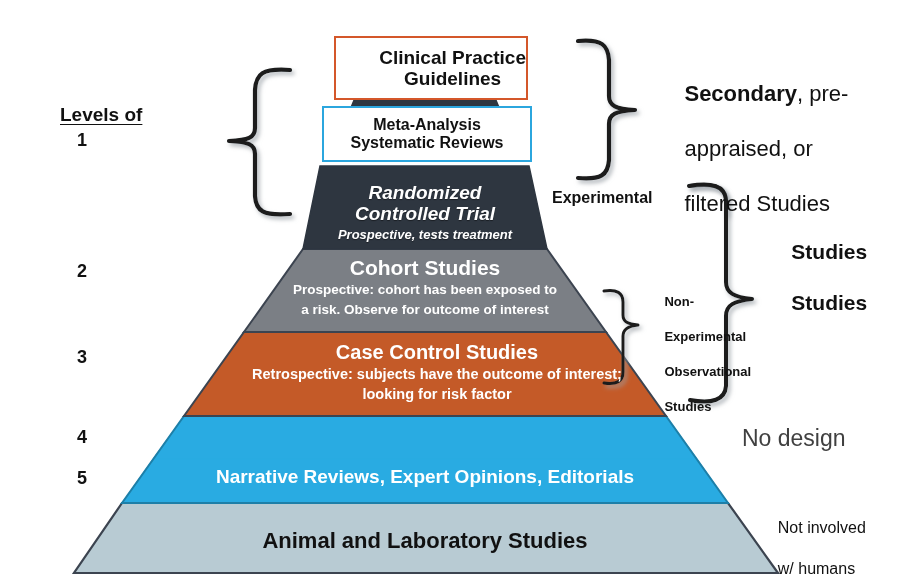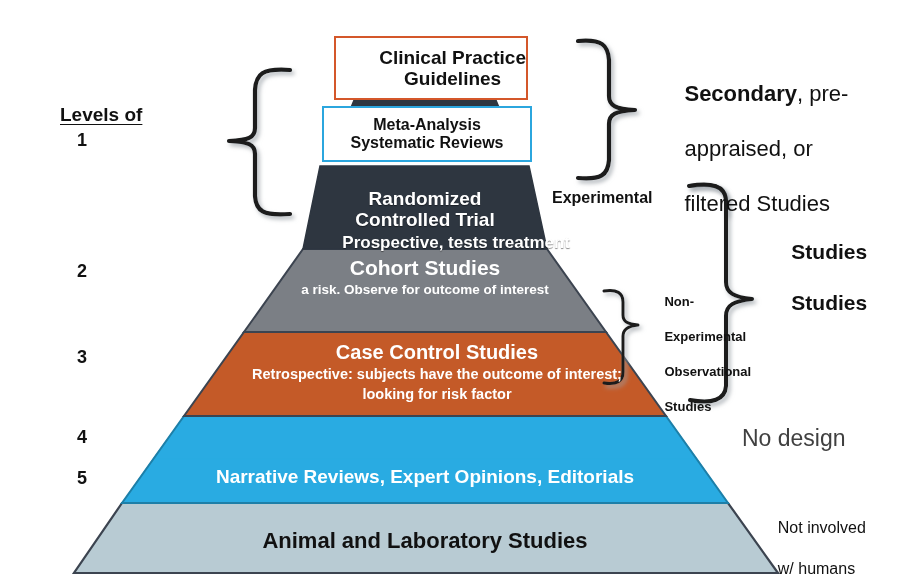--- a/index.html
+++ b/index.html
@@ -52,25 +52,25 @@
   }
 
   
   .tier-label{
     position:absolute;text-align:center;
     color:#ffffff;
   }
   .tier-head{font-weight:bold;display:block;}
   .tier-sub{font-weight:bold;display:block;}
 
-  #lbl-rct{left:280px;top:188px;width:290px;}
+  #lbl-rct{left:280px;top:182px;width:290px;font-style:italic;}
   #lbl-rct .tier-head{font-size:19px;line-height:1.12;
     text-shadow:0 1px 1px rgba(0,0,0,.45);}
-  #lbl-rct .tier-sub{font-size:17px;margin-top:2px;
-    text-shadow:0 1px 1px rgba(0,0,0,.45);text-align:right;}
+  #lbl-rct .tier-sub{font-size:13px;margin-top:2px;
+    text-shadow:0 1px 1px rgba(0,0,0,.45);}
 
   #lbl-cohort{left:240px;top:256px;width:370px;}
   #lbl-cohort .tier-head{font-size:21px;line-height:1.1;}
   #lbl-cohort .tier-sub{font-size:13.5px;line-height:1.25;margin-top:3px;}
 
   #lbl-case-control{left:207px;top:341px;width:460px;}
   #lbl-case-control .tier-head{font-size:20px;line-height:1.1;}
   #lbl-case-control .tier-sub{font-size:14.5px;line-height:1.25;margin-top:2px;}
 
   #lbl-case-report{left:160px;top:428px;width:530px;
@@ -184,20 +184,21 @@
   </div>
 
   <div class="tier-label" id="lbl-rct">
     <span class="tier-head">Randomized</span>
     <span class="tier-head">Controlled Trial</span>
     <span class="tier-sub">Prospective, tests treatment</span>
   </div>
 
   <div class="tier-label" id="lbl-cohort">
     <span class="tier-head">Cohort Studies</span>
+    <span class="tier-sub">Prospective: cohort has been exposed to</span>
     <span class="tier-sub">a risk. Observe for outcome of interest</span>
   </div>
 
   <div class="tier-label" id="lbl-case-control">
     <span class="tier-head">Case Control Studies</span>
     <span class="tier-sub">Retrospective: subjects have the outcome of interest;</span>
     <span class="tier-sub">looking for risk factor</span>
   </div>
 
 

